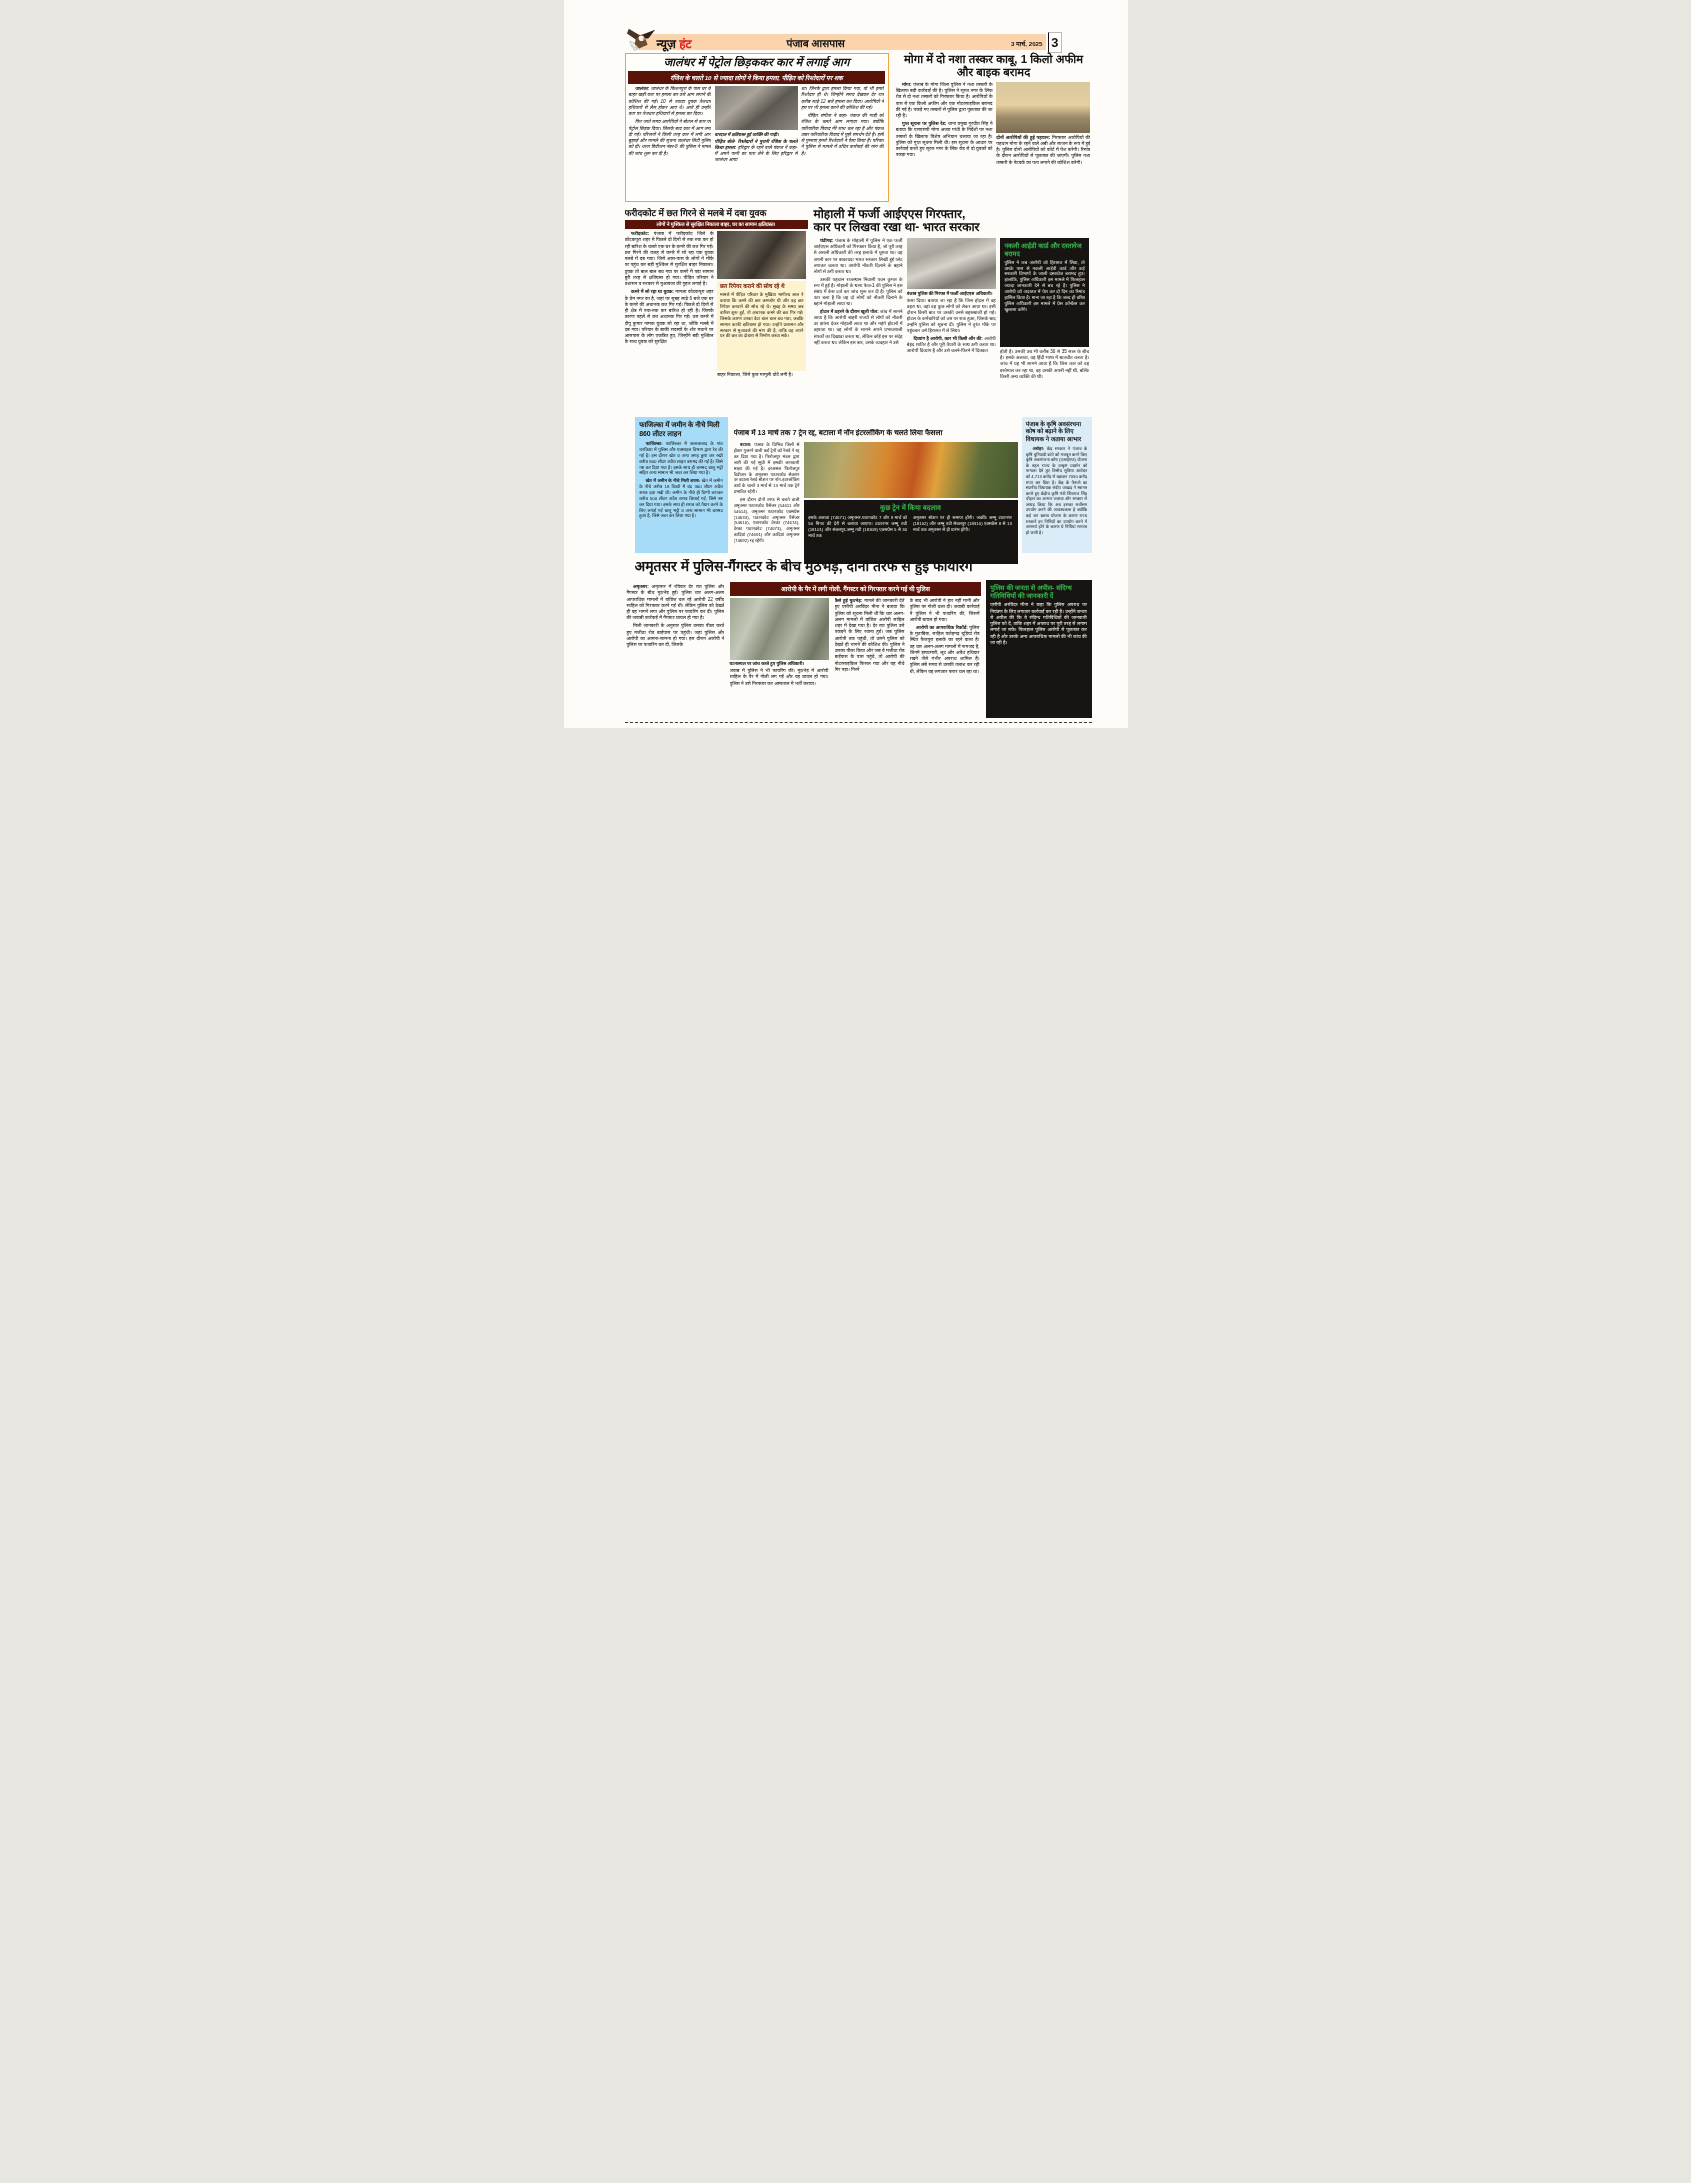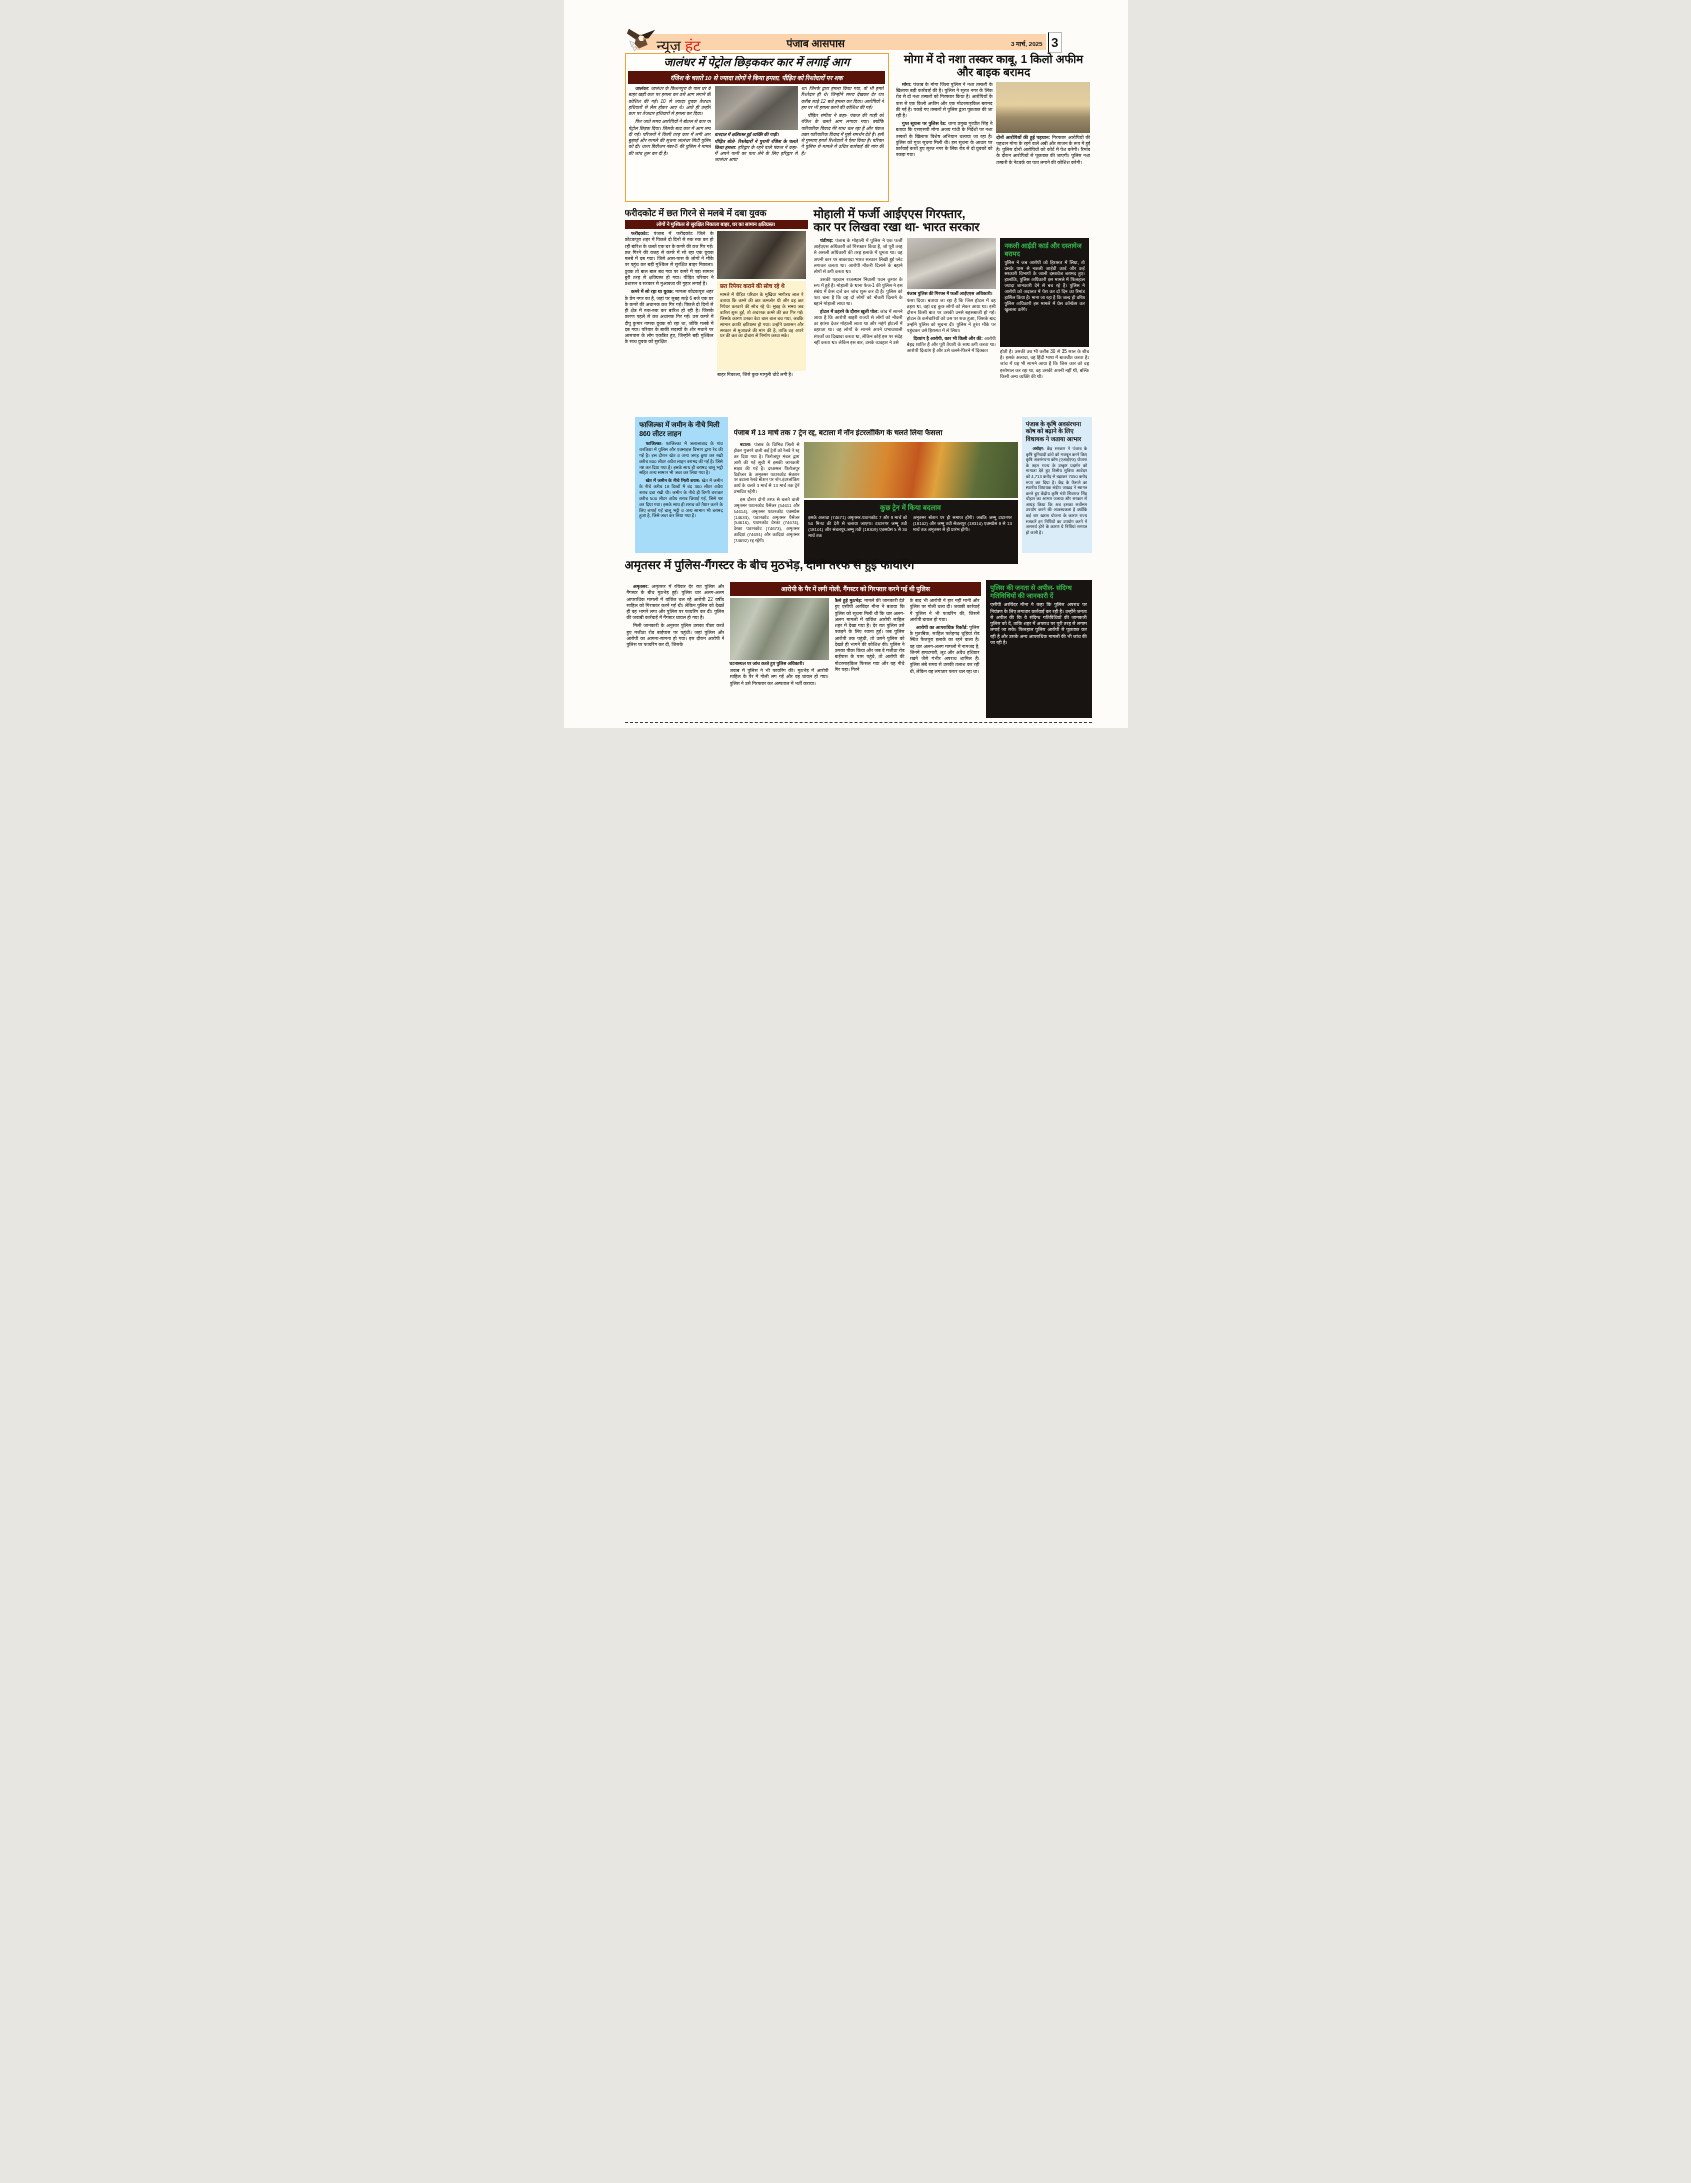--- a/index.html
+++ b/index.html
@@ -26,21 +26,21 @@
   <div class="abs" style="left:71px;top:34px;width:411px;height:16px;background:#fbd4ae;"></div>
   <svg class="abs" style="left:62px;top:24px;" width="31" height="27.5" viewBox="0 0 66 58">
     <polygon points="6,10 30,24 22,34 2,20" fill="#4a3524"></polygon>
     <polygon points="30,24 62,12 48,30 34,32" fill="#2e2118"></polygon>
     <polygon points="22,30 40,28 46,44 28,52 18,42" fill="#6b4c30"></polygon>
     <circle cx="33" cy="30" r="6" fill="#f5f2ec"></circle>
     <polygon points="36,28 44,31 36,34" fill="#d89b2e"></polygon>
     <polygon points="8,36 18,40 12,48" fill="#efefef" stroke="#999" stroke-width="1"></polygon>
     <polygon points="14,48 24,50 18,57" fill="#efefef" stroke="#999" stroke-width="1"></polygon>
   </svg>
-  <div class="abs" style="left:93px;top:35px;font-size:15px;font-weight:normal;">
+  <div class="abs" style="left:93px;top:35px;font-size:12px;font-weight:bold;">
     <span style="color:#141210;">न्यूज़</span><span style="color:#e02019;"> हंट</span>
   </div>
   <div class="abs b" style="left:223px;top:36px;width:114px;font-size:10.4px;text-align:left;">पंजाब आसपास</div>
   <div class="abs b" style="left:417px;top:39px;width:62px;font-size:6.2px;text-align:right;">3 मार्च, 2025</div>
   <div class="abs b" style="left:484px;top:32px;width:12.8px;height:19px;background:#fff;border:0.5px solid #bbb;border-left:1.4px solid #141210;font-size:12.8px;text-align:center;line-height:19px;">3</div>
 
   <div class="abs" style="left:61px;top:53px;width:264px;height:149px;border:0.9px solid #eda43b;background:#fffefb;padding:2.4px 2.8px;box-sizing:border-box;font-style:italic;">
     <div class="hl" style="font-size:11.4px;text-align:center;white-space:nowrap;overflow:hidden;">जालंधर में पेट्रोल छिड़ककर कार में लगाई आग</div>
     <div class="kicker" style="margin-top:1.9px;font-size:6.2px;padding:1.9px 0.9px;white-space:nowrap;overflow:hidden;">रंजिश के चलते 10 से ज्यादा लोगों ने किया हमला, पीड़ित को रिश्तेदारों पर शक</div>
     <div style="display:flex;gap:3.3px;margin-top:2.4px;height:100px;">
@@ -145,21 +145,21 @@
   </div>
 
   <div class="abs" style="left:458px;top:417px;width:70px;height:136px;background:#d9ecf8;padding:3.8px 4.3px;box-sizing:border-box;">
     <div class="hl" style="font-size:6px;line-height:1.25;">पंजाब के कृषि अवसंरचना कोष को बढ़ाने के लिए विधायक ने जताया आभार</div>
     <div class="body j" style="margin-top:2.8px;font-size:4.2px;height:99px;">
       <p class="indent"><b>अबोहर: </b><span>केंद्र सरकार ने पंजाब के कृषि बुनियादी ढांचे को मजबूत करने किए कृषि अवसंरचना कोष (एआईएफ) योजना के तहत राज्य के उत्कृष्ट प्रदर्शन को मान्यता देते हुए वित्तीय सुविधा आवेदन को 4,713 करोड़ से बढ़ाकर 7050 करोड़ रुपए कर दिया है। केंद्र के फैसले का स्थानीय विधायक संदीप जाखड़ ने स्वागत करते हुए केंद्रीय कृषि मंत्री शिवराज सिंह चौहान का आभार जताया और सरकार से आग्रह किया कि अब इसका सर्वोत्तम उपयोग करने की आवश्यकता है क्योंकि कई बार खराब योजना के कारण राज्य सरकारें इन निधियों का उपयोग करने में असमर्थ होने के कारण ये निधियां समाप्त हो जाती है।</span></p>
     </div>
   </div>
 
   <div class="abs" style="left:61px;top:559px;width:467px;height:161px;">
-    <div class="hl" style="font-size:12px;width:412px;white-space:nowrap;overflow:hidden;">अमृतसर में पुलिस-गैंगस्टर के बीच मुठभेड़, दोनों तरफ से हुई फायरिंग</div>
+    <div class="hl" style="font-size:14px;width:412px;white-space:nowrap;overflow:hidden;margin-left:10px;">अमृतसर में पुलिस-गैंगस्टर के बीच मुठभेड़, दोनों तरफ से हुई फायरिंग</div>
     <div class="body j abs" style="left:1.9px;top:25px;width:98px;height:134px;">
       <p class="indent"><b>अमृतसर: </b><span>अमृतसर में रविवार देर रात पुलिस और गैंगस्टर के बीच मुठभेड़ हुई। पुलिस चार अलग-अलग आपराधिक मामलों में वांछित चल रहे आरोपी 22 वर्षीय साहिल को गिरफ्तार करने गई थी। लेकिन पुलिस को देखते ही वह भागने लगा और पुलिस पर फायरिंग कर दी। पुलिस की जवाबी कार्रवाई में गैंगस्टर घायल हो गया है।</span></p>
       <p class="indent">मिली जानकारी के अनुसार पुलिस उसका पीछा करते हुए मजीठा रोड बाईपास पर पहुंची। जहां पुलिस और आरोपी का आमना-सामना हो गया। इस दौरान आरोपी ने पुलिस पर फायरिंग कर दी, जिसके</p>
     </div>
     <div class="kicker abs" style="left:105px;top:23px;width:250px;font-size:6.2px;padding:2.4px 0.9px;white-space:nowrap;overflow:hidden;">आरोपी के पैर में लगी गोली, गैंगस्टर को गिरफ्तार करने गई थी पुलिस</div>
     <div class="photo abs" style="left:105px;top:39px;width:99px;height:62px;background:linear-gradient(115deg,#9aa38e 0%,#c3c8b8 25%,#848b77 45%,#b0b6a4 65%,#6f7663 85%,#999f8c 100%);"></div>
     <div class="abs" style="left:105px;top:102px;width:99px;">
       <div class="cap">घटनास्थल पर जांच करते हुए पुलिस अधिकारी।</div>
       <div class="body j" style="margin-top:1.4px;height:45px;">जवाब में पुलिस ने भी फायरिंग की। मुठभेड़ में आरोपी साहिल के पैर में गोली लग गई और वह घायल हो गया। पुलिस ने उसे गिरफ्तार कर अस्पताल में भर्ती कराया।</div>
     </div>

